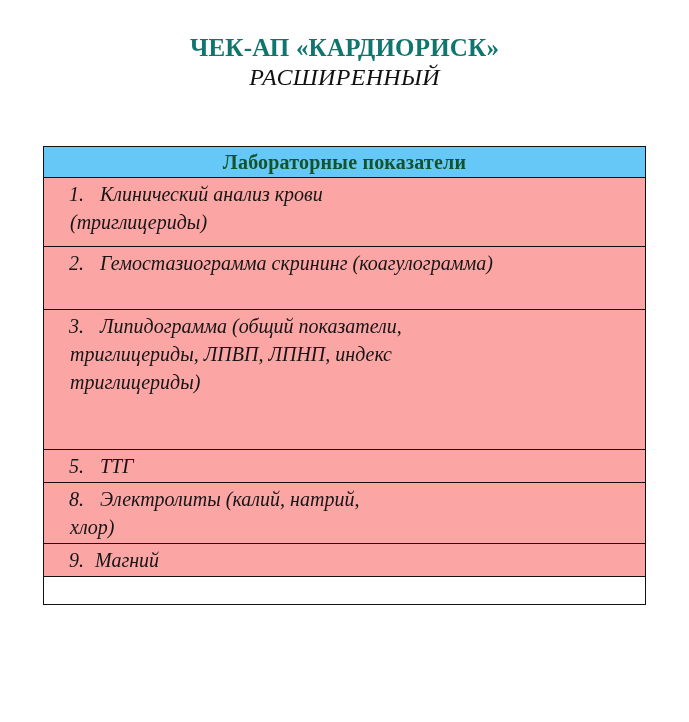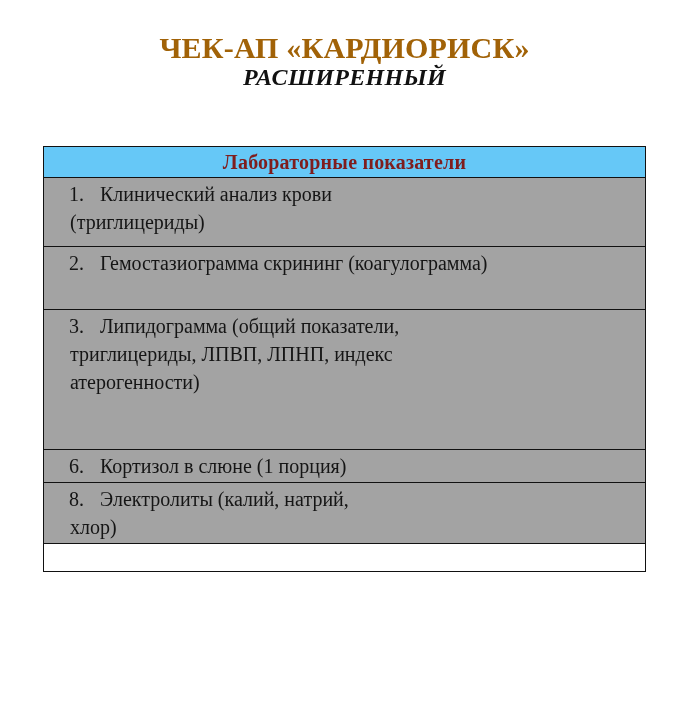--- a/index.html
+++ b/index.html
@@ -28,30 +28,30 @@
   .title-block {
     position: absolute;
     left: 0;
     top: 33px;
     width: 689px;
     text-align: center;
   }
   .title-main {
     font-family: "Liberation Serif", "DejaVu Serif", serif;
     font-weight: bold;
-    font-size: 30px;
+    font-size: 25px;
     letter-spacing: 0.2px;
     line-height: 30px;
-    color: #a16207;
+    color: #0f766e;
     white-space: nowrap;
   }
   .title-sub {
     font-family: "Liberation Serif", "DejaVu Serif", serif;
     font-style: italic;
-    font-weight: bold;
+    font-weight: normal;
     font-size: 24px;
     line-height: 29px;
     color: #111111;
     letter-spacing: 0.3px;
     white-space: nowrap;
   }
 
   
   .table-wrap {
     position: absolute;
@@ -69,31 +69,32 @@
     border: 1px solid #111111;
     padding: 0;
     vertical-align: top;
   }
 
   .lab-header {
     background: #66c8f7;
     height: 30px;
     text-align: center;
     vertical-align: middle;
-    color: #7f1d1d;
+    color: #14532d;
     font-family: "Liberation Serif", "DejaVu Serif", serif;
     font-weight: bold;
     font-size: 20px;
     line-height: 30px;
     letter-spacing: 0.2px;
     border-color: #111111;
   }
 
   .row-cell {
-    background: #a3a3a3;
+    background: #fca5a5;
+    font-style: italic;
   }
 
   
   .item {
     display: block;
     font-family: "Liberation Serif", "DejaVu Serif", serif;
     font-size: 20px;
     line-height: 28px;
     color: #151515;
     padding: 2px 6px 2px 27px;
@@ -170,45 +171,52 @@
               <span class="num">2.</span><span class="txt">Гемостазиограмма скрининг (коагулограмма)</span>
             </span>
           </td>
         </tr>
 
         <tr>
           <td class="row-cell h-r3">
             <span class="item">
               <span class="num">3.</span><span class="txt">Липидограмма (общий показатели,</span>
               <span class="cont tight">триглицериды, ЛПВП, ЛПНП, индекс</span>
-              <span class="cont tight">атерогенности)</span>
-            </span>
-          </td>
-        </tr>
-
-
-
-        <tr>
-          <td class="row-cell h-r6">
-            <span class="item">
-              <span class="num">6.</span><span class="txt">Кортизол в слюне (1 порция)</span>
-            </span>
-          </td>
-        </tr>
+              <span class="cont tight">триглицериды)</span>
+            </span>
+          </td>
+        </tr>
+
+
+        <tr>
+          <td class="row-cell h-r5">
+            <span class="item">
+              <span class="num">5.</span><span class="txt">ТТГ</span>
+            </span>
+          </td>
+        </tr>
+
 
 
         <tr>
           <td class="row-cell h-r8">
             <span class="item">
               <span class="num">8.</span><span class="txt">Электролиты (калий, натрий,</span>
               <span class="cont tight">хлор)</span>
             </span>
           </td>
         </tr>
 
+        <tr>
+          <td class="row-cell h-r9">
+            <span class="item">
+              <span class="num tight">9.</span><span class="txt">Магний</span>
+            </span>
+          </td>
+        </tr>
 
         <tr>
           <td class="empty-cell h-empty"></td>
         </tr>
 
       </tbody>
     </table>
   </div>
 
 </div>

